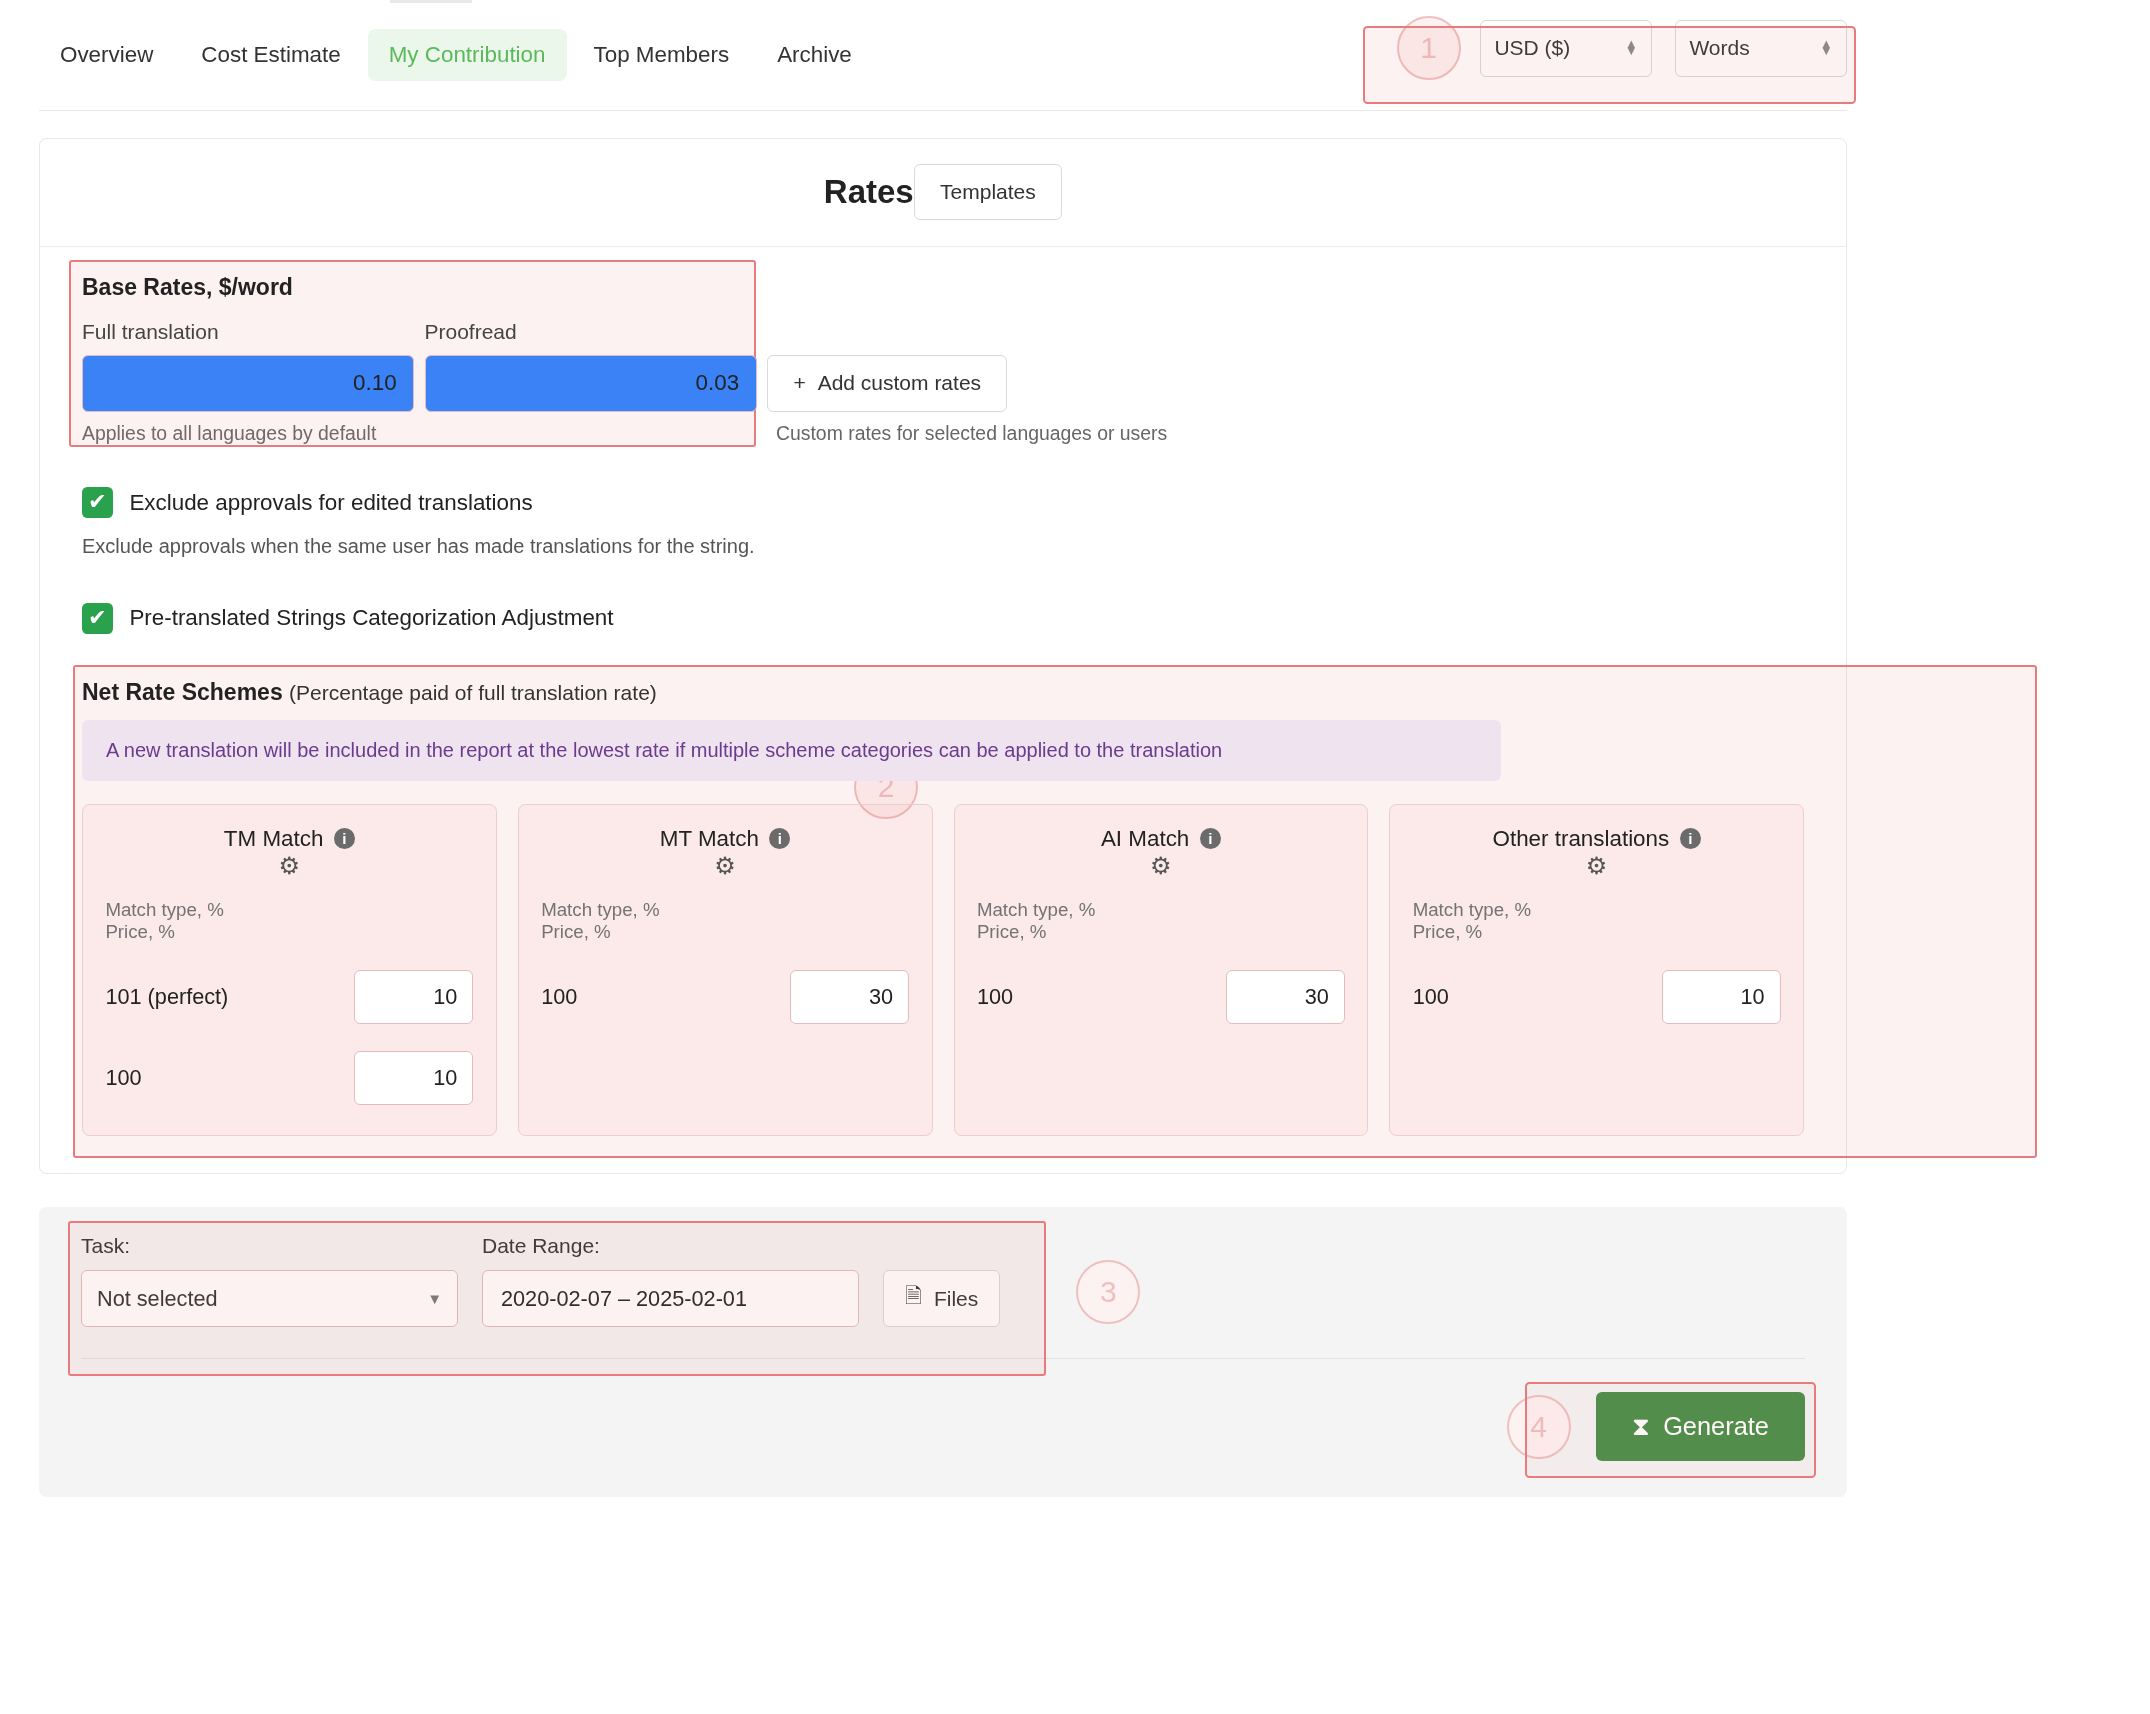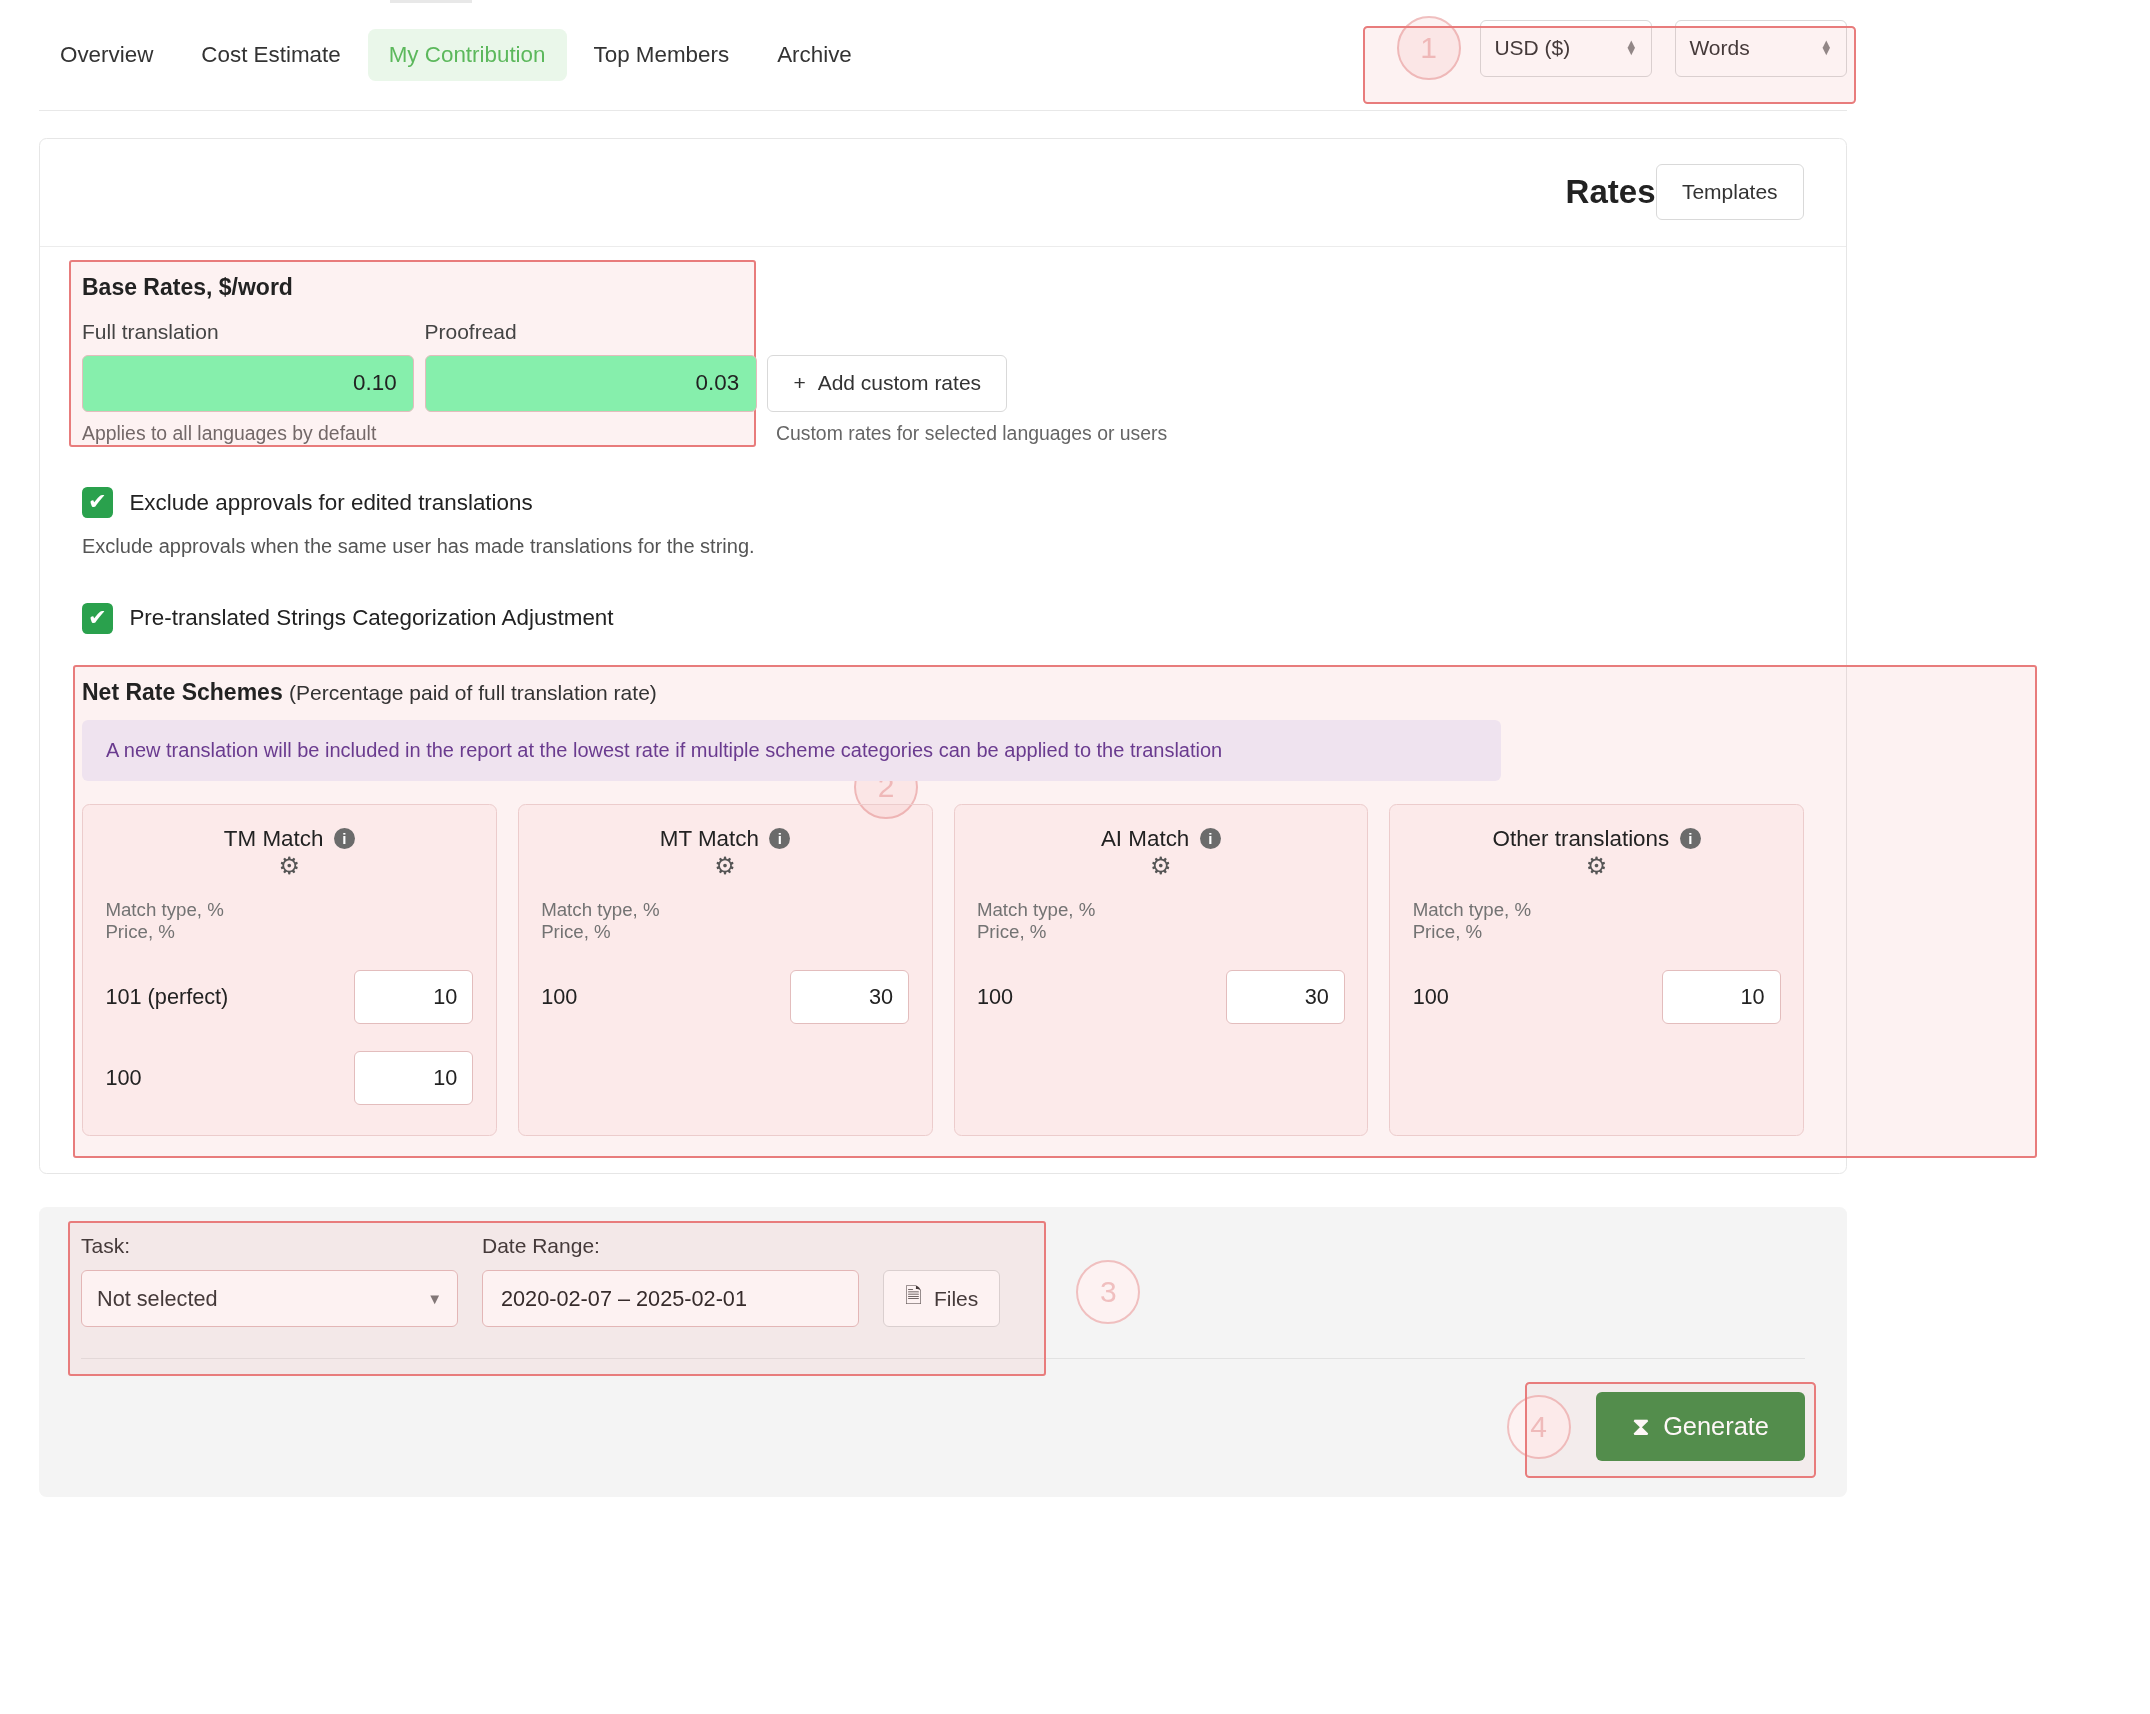--- a/index.html
+++ b/index.html
@@ -54,21 +54,21 @@
     font-size: 30px; background: #fdf2f2;
   }
 
   
   .card {
     margin-top: 27px;
     border: 1.5px solid #e6e6e6; border-radius: 7.5px;
     background: #fff;
   }
   .card-head {
-    display: flex; align-items: center; justify-content: flex-end;
+    display: flex; align-items: center; justify-content: center;
     padding: 25.4px 42px; border-bottom: 1.5px solid #ececec;
   }
   .card-title { font-size: 33px; font-weight: bold; color: #222; }
   .btn-outline {
     border: 1.5px solid #d9d9d9; border-radius: 6px; background: #fff;
     font-size: 21px; color: #333; padding: 15px 25.4px; cursor: pointer;
   }
   .card-body { padding: 27px 42px 37px 42px; position: relative; }
 
   
@@ -78,21 +78,21 @@
     width: 687px; height: 187px;
     border: 2.2px solid #e87c7c; background: rgba(232,124,124,0.10);
     border-radius: 3px; pointer-events: none;
   }
   .section-label { font-size: 23px; font-weight: bold; color: #222; position: relative; }
   .rate-row { display: flex; gap: 10.5px; margin-top: 19.4px; position: relative; }
   .rate-field { width: 332px; }
   .rate-caption { font-size: 21px; color: #444; margin-bottom: 10.5px; }
   .rate-input {
     width: 332px; height: 57px;
-    border: 1.5px solid #e3bdbd; border-radius: 6px; background: #86efac;
+    border: 1.5px solid #e3bdbd; border-radius: 6px; background: #3b82f6;
     font-size: 22.4px; color: #222;
     display: flex; align-items: center; justify-content: flex-end;
     padding-right: 16.4px;
   }
   .add-custom {
     border: 1.5px solid #d9d9d9; border-radius: 6px; background: #fff;
     height: 57px; padding: 0 25.4px; font-size: 21px; color: #333;
     display: inline-flex; align-items: center; gap: 12px; cursor: pointer;
     align-self: flex-end;
   }

